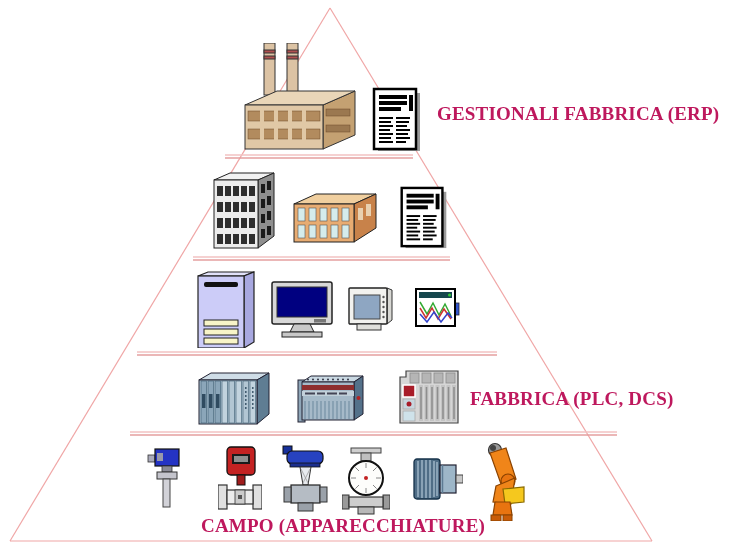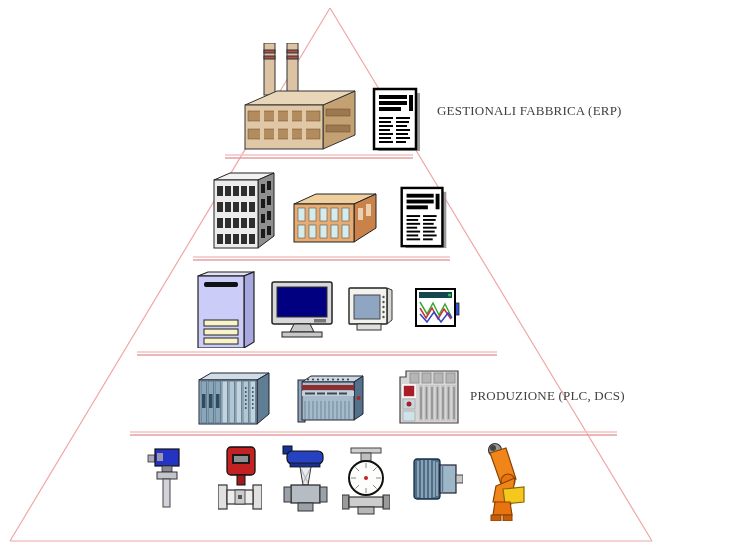--- a/index.html
+++ b/index.html
@@ -1,20 +1,20 @@
 <!DOCTYPE html>
 <html><head>
 <meta charset="utf-8">
 <style>
   html,body{margin:0;padding:0;background:#fff;}
   #canvas{position:relative;width:732px;height:553px;background:#fff;overflow:hidden;
           font-family:"Liberation Serif",serif;}
   .abs{position:absolute;}
-  .lvl-label{position:absolute;font-weight:normal;font-size:13px;letter-spacing:.2px;
-             white-space:nowrap;color:#404040;}
+  .lvl-label{position:absolute;font-weight:bold;font-size:19px;letter-spacing:.2px;
+             white-space:nowrap;color:#be185d;}
   svg{display:block;}
 </style>
 </head>
 <body>
 
 <div id="canvas">
 
   <svg class="abs" style="left:0;top:0" width="732" height="553" viewBox="0 0 732 553">
     <g stroke="#f0a6a6" stroke-width="1.2" fill="none">
       <line x1="330" y1="8" x2="10" y2="541"></line>
@@ -352,21 +352,21 @@
         <rect x="43" y="16" width="4" height="36" fill="#c4c4c4"></rect>
           <rect x="44.2" y="18" width="1.6" height="32" fill="#8e8e8e"></rect>
         <rect x="48.5" y="16" width="4" height="36" fill="#c4c4c4"></rect>
           <rect x="49.7" y="18" width="1.6" height="32" fill="#8e8e8e"></rect>
         <rect x="54" y="16" width="4" height="36" fill="#c4c4c4"></rect>
           <rect x="55.2" y="18" width="1.6" height="32" fill="#8e8e8e"></rect>
       </g>
     </svg>
   </div>
 
-  <div class="lvl-label" style="left:470px;top:388px">PRODUZIONE (PLC, DCS)</div>
+  <div class="lvl-label" style="left:470px;top:388px">FABBRICA (PLC, DCS)</div>
 
   <div class="abs" style="left:147px;top:447px">
     <svg width="38" height="62" viewBox="0 0 38 62">
       <rect x="1" y="8" width="7" height="7" fill="#aab" stroke="#333" stroke-width="0.8"></rect>
       <rect x="8" y="2" width="24" height="17" fill="#2433c4" stroke="#111" stroke-width="1.2"></rect>
       <rect x="10" y="6" width="6" height="8" fill="#99a"></rect>
       <rect x="15" y="19" width="10" height="6" fill="#8a8a96" stroke="#333" stroke-width="0.8"></rect>
       <rect x="10" y="25" width="20" height="7" fill="#c4c4cc" stroke="#333" stroke-width="1"></rect>
       <rect x="16" y="32" width="7" height="28" fill="#d2d2d8" stroke="#444" stroke-width="1"></rect>
     </svg>
@@ -448,14 +448,15 @@
       <polygon points="9,12 25,7 35,38 20,43" fill="#f08519" stroke="#8a4200" stroke-width="1.2"></polygon>
       <circle cx="27" cy="40" r="7" fill="#e87410" stroke="#8a4200" stroke-width="1.2"></circle>
       <polygon points="15,45 34,37 30,63 12,61" fill="#f08519" stroke="#8a4200" stroke-width="1.2"></polygon>
       <polygon points="22,48 43,46 43,61 24,63" fill="#f5c81e" stroke="#8a6a00" stroke-width="1.2"></polygon>
       <polygon points="14,61 29,61 31,74 12,74" fill="#e87410" stroke="#8a4200" stroke-width="1.2"></polygon>
       <rect x="10" y="74" width="10" height="6" fill="#c85c08" stroke="#8a4200" stroke-width="1"></rect>
       <rect x="22" y="74" width="9" height="6" fill="#c85c08" stroke="#8a4200" stroke-width="1"></rect>
     </svg>
   </div>
 
+  <div class="lvl-label" style="left:201px;top:515px">CAMPO (APPARECCHIATURE)</div>
 
 </div>
 
 </body></html>

